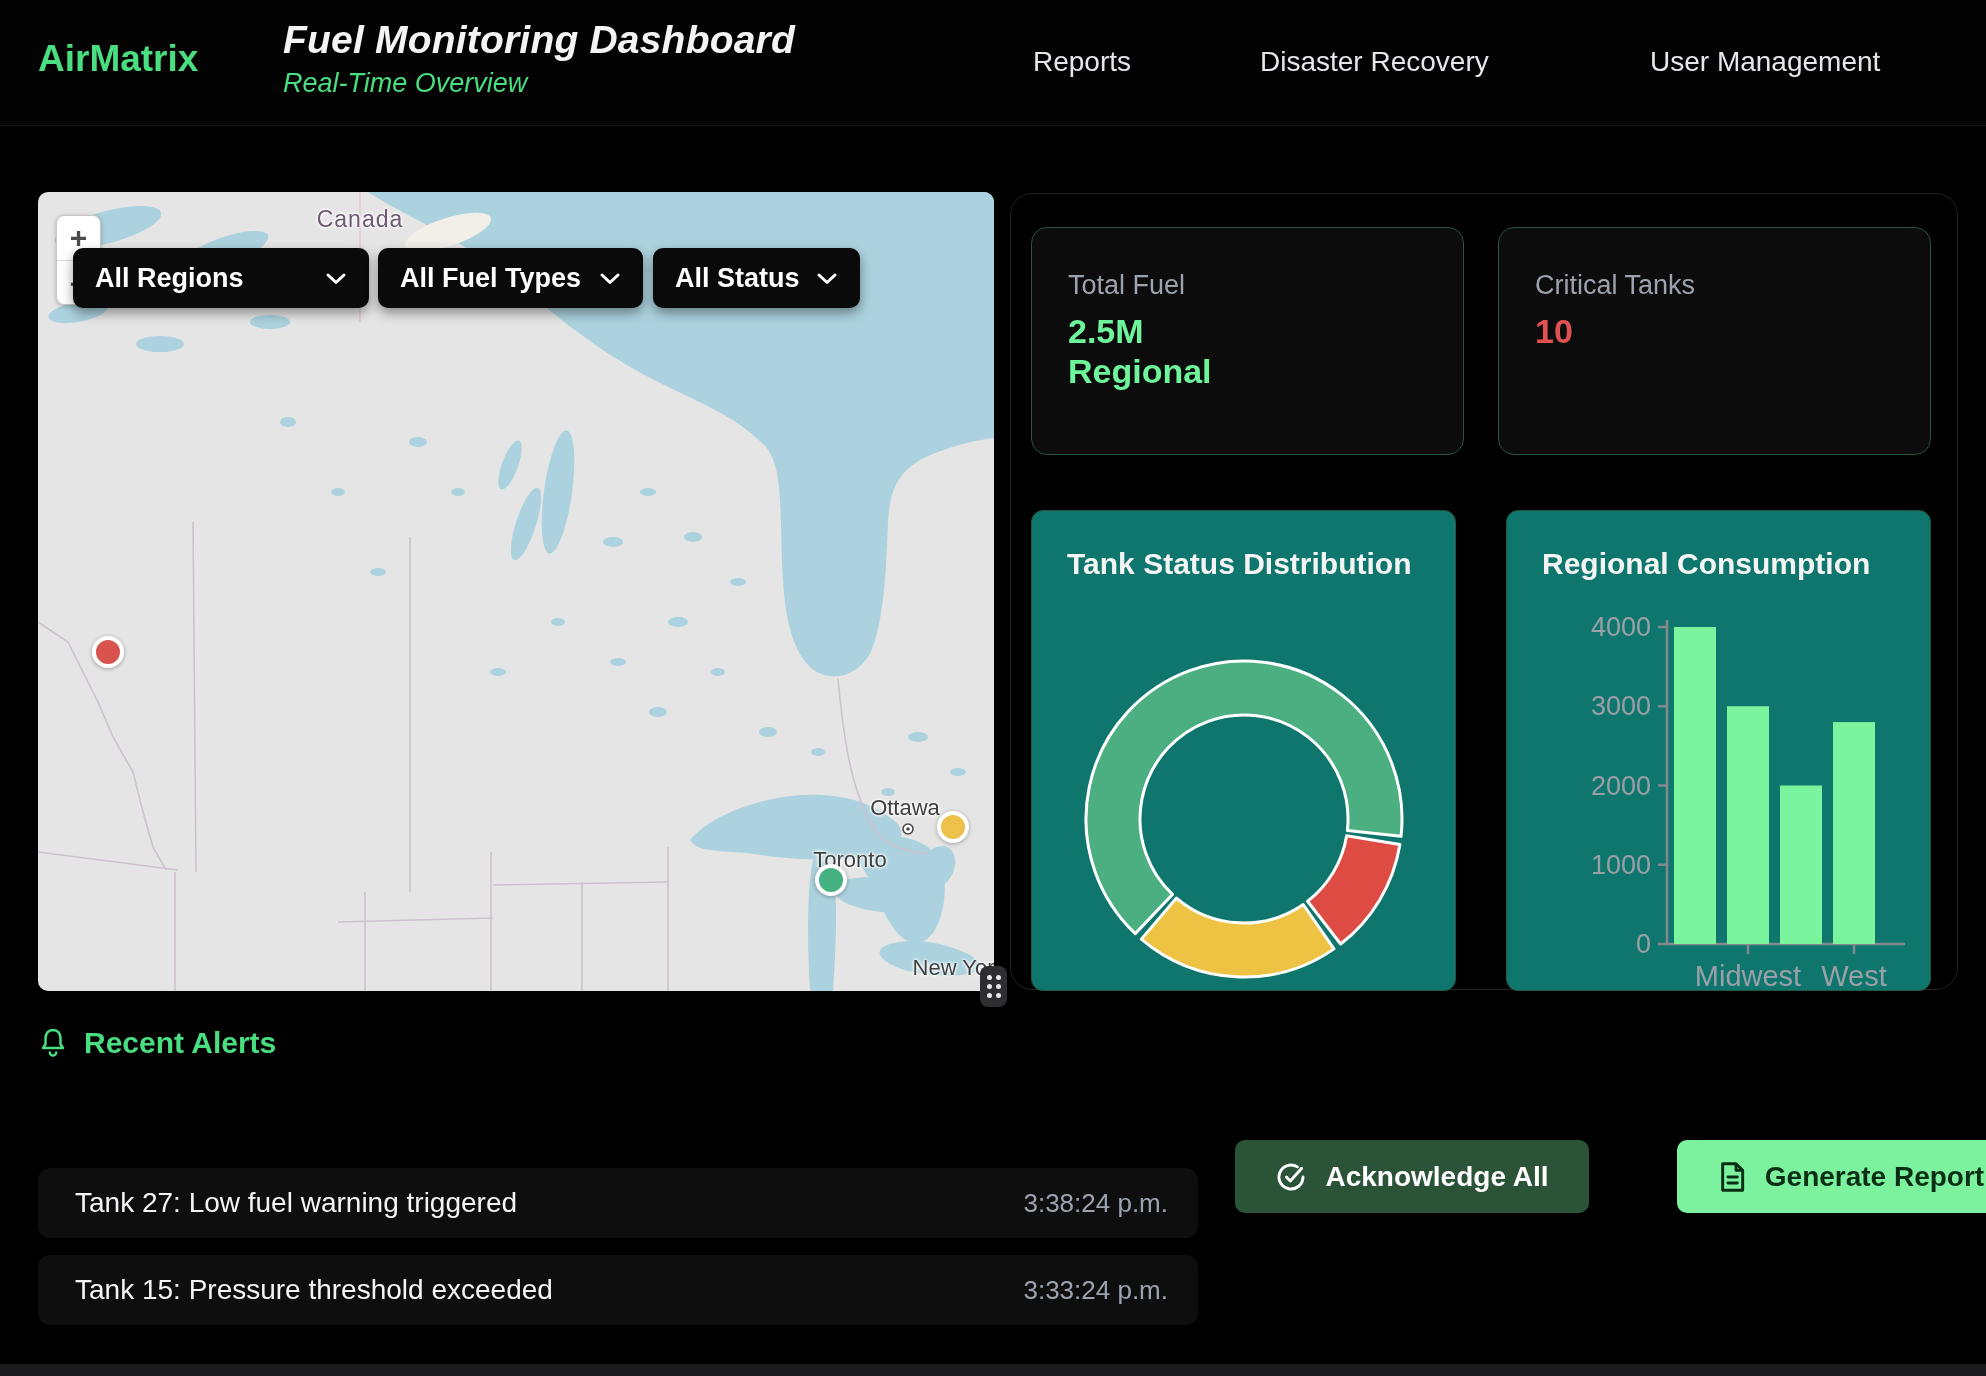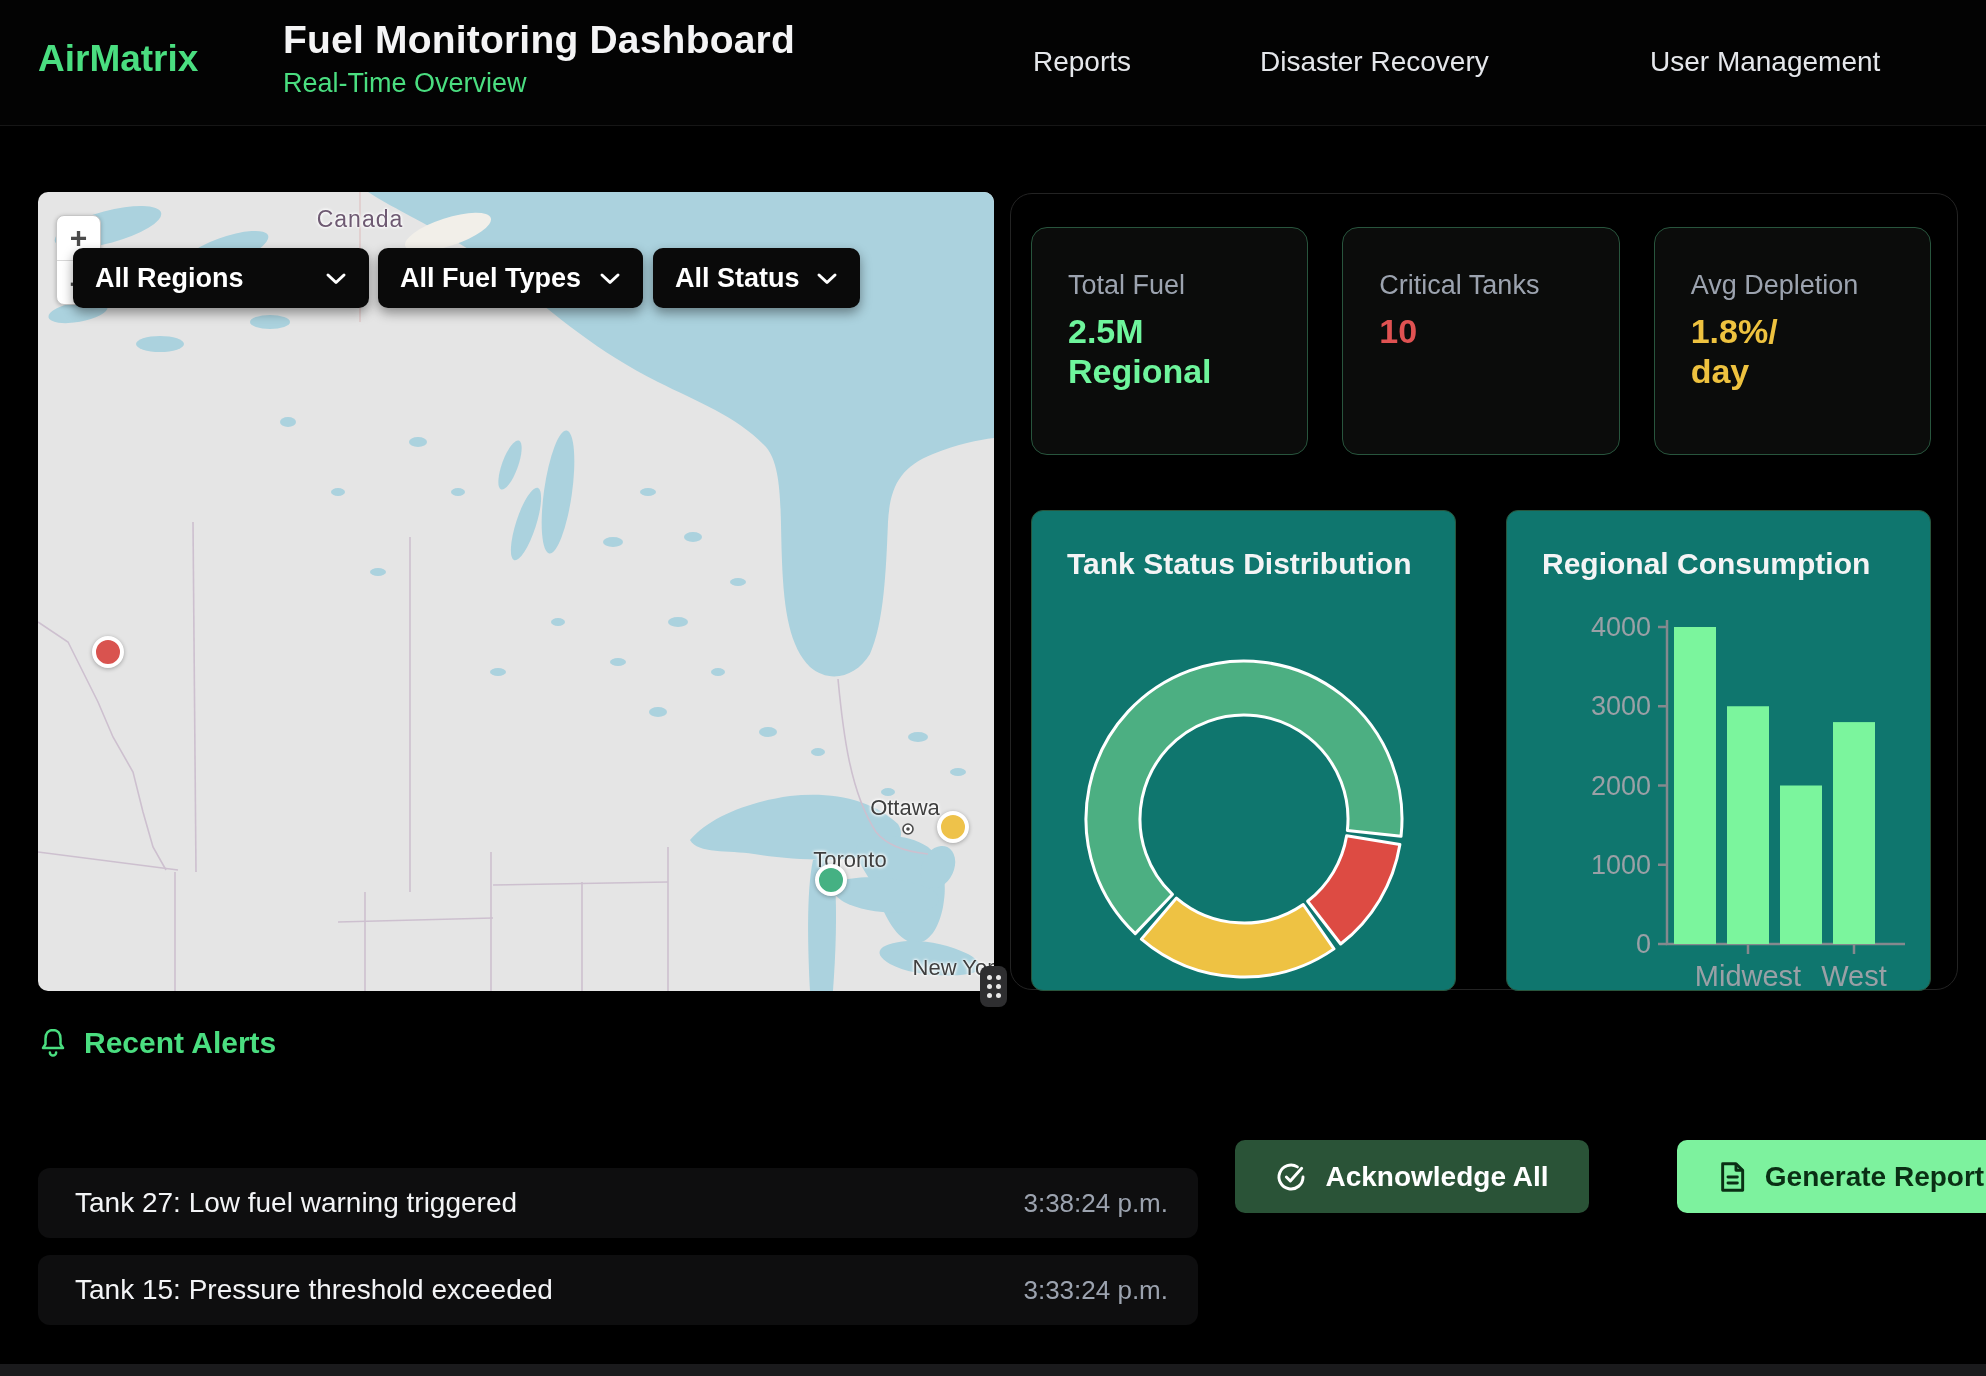--- a/index.html
+++ b/index.html
@@ -2,21 +2,21 @@
 <html><head>
 <meta charset="utf-8">
 <style>
   html,body{margin:0;padding:0;background:#000;}
   *{box-sizing:border-box;font-family:"Liberation Sans","DejaVu Sans",sans-serif;}
   .page{position:relative;width:1986px;height:1376px;background:#000;overflow:hidden;}
 
   
   .header{position:absolute;left:0;top:0;width:100%;height:126px;background:#030303;border-bottom:1px solid #161616;}
   .brand{position:absolute;left:38px;top:38px;font-size:37px;font-weight:bold;color:#4ade80;}
-  .title-wrap{position:absolute;left:283px;top:18px;}
+  .title-wrap{position:absolute;left:283px;top:18px;font-style:italic;}
   .page-title{margin:0;font-size:39px;font-weight:bold;color:#f4f4f5;letter-spacing:.2px;}
   .page-subtitle{margin-top:6px;font-size:27px;color:#4ade80;}
   .nav-link{position:absolute;top:46px;font-size:28px;color:#e5e7eb;cursor:pointer;text-decoration:none;}
   .nav-reports{left:1033px;}
   .nav-dr{left:1260px;}
   .nav-um{left:1650px;}
 
   
   .map{position:absolute;left:38px;top:192px;width:956px;height:799px;background:#e5e5e5;border-radius:10px;overflow:hidden;}
   .map svg.geo{position:absolute;left:0;top:0;}
@@ -207,27 +207,20 @@
         <div class="stat-label">Total Fuel</div>
         <div class="stat-value v-green">
           <span>2.5M</span>
           <span>Regional</span>
         </div>
       </div>
       <div class="stat-card">
         <div class="stat-label">Critical Tanks</div>
         <div class="stat-value v-red">
           <span>10</span>
-        </div>
-      </div>
-      <div class="stat-card">
-        <div class="stat-label">Avg Depletion</div>
-        <div class="stat-value v-yellow">
-          <span>1.8%/</span>
-          <span>day</span>
         </div>
       </div>
     </div>
 
     <div class="charts-row">
       <div class="chart-card">
         <div class="chart-title">Tank Status Distribution</div>
         <svg id="donut-svg" class="donut-svg" width="340" height="340" viewBox="0 0 340 340">
             <path d="M61.24 284.61 A158 158 0 1 1 327.04 187.35 L273.37 181.42 A104 104 0 1 0 98.41 245.44 Z" fill="#4caf82" stroke="#ffffff" stroke-width="3" stroke-linejoin="round"></path>
             <path d="M325.92 195.55 A158 158 0 0 1 266.65 294.99 L233.62 252.27 A104 104 0 0 0 272.63 186.82 Z" fill="#dd4b43" stroke="#ffffff" stroke-width="3" stroke-linejoin="round"></path>

